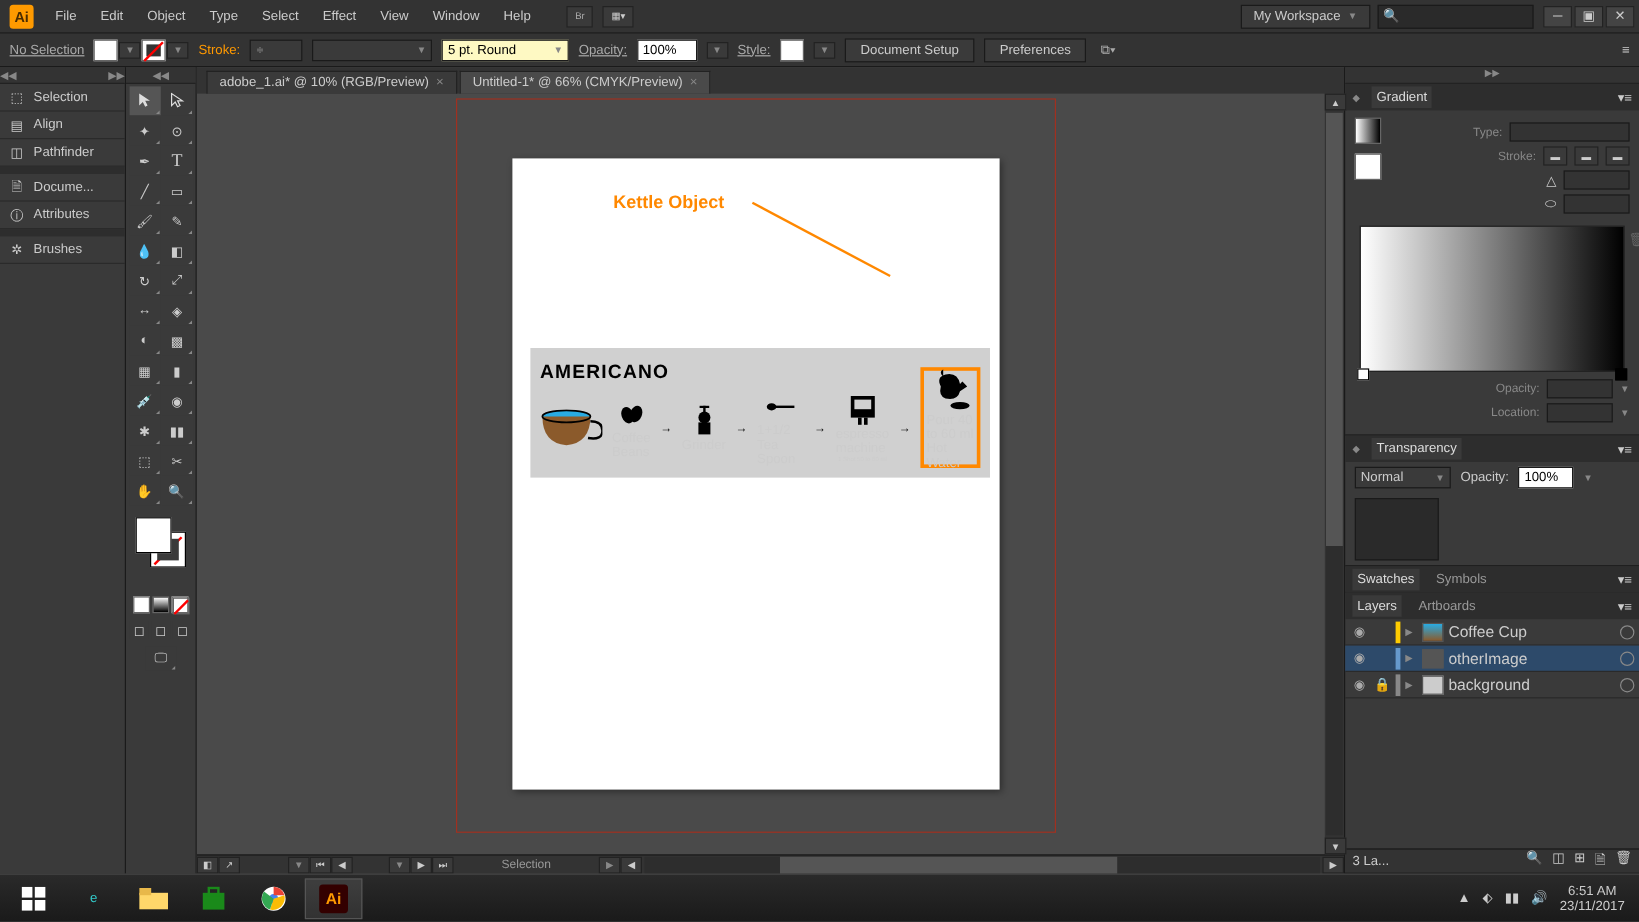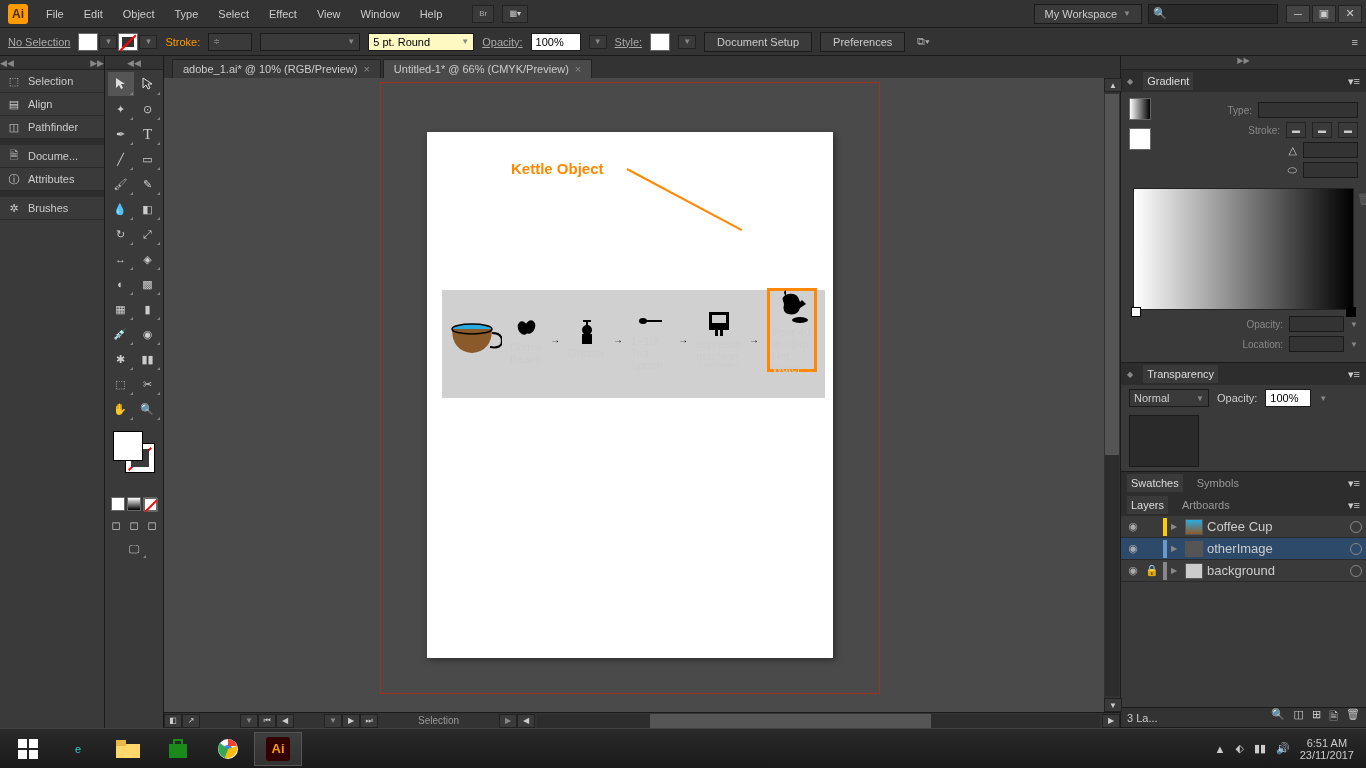--- a/index.html
+++ b/index.html
@@ -285,20 +285,21 @@
           <span>Untitled-1* @ 66% (CMYK/Preview)</span>
           <span class="close">×</span>
         </div>
     </div>
     <div class="canvas-viewport">
       <div class="bleed" style="left:216px;top:4px;width:500px;height:612px"></div>
       <div class="artboard" style="left:263px;top:54px;width:406px;height:526px">
         <div class="annotation" style="left:84px;top:28px;position:absolute">Kettle Object</div>
         <div class="ann-line" style="left:200px;top:36px;width:130px;transform:rotate(28deg)"></div>
         <div class="infographic" style="left:15px;top:158px;width:383px;height:108px;position:absolute">
+          <div class="info-title">AMERICANO</div>
           <div class="info-row">
             <div class="info-item">
               <div class="ico" style="width:52px;height:32px">
                   <svg width="52" height="32" viewBox="0 0 52 32">
                     <ellipse cx="22" cy="6" rx="20" ry="5" fill="#29abe2"></ellipse>
                     <path d="M2 6 Q2 28 22 30 Q42 28 42 6" fill="#8b5a2b"></path>
                     <ellipse cx="22" cy="6" rx="20" ry="5" fill="none" stroke="#000" stroke-width="1.5"></ellipse>
                     <path d="M42 10 Q52 10 52 18 Q52 26 40 24" fill="none" stroke="#000" stroke-width="2"></path>
                   </svg>
                 </div>

